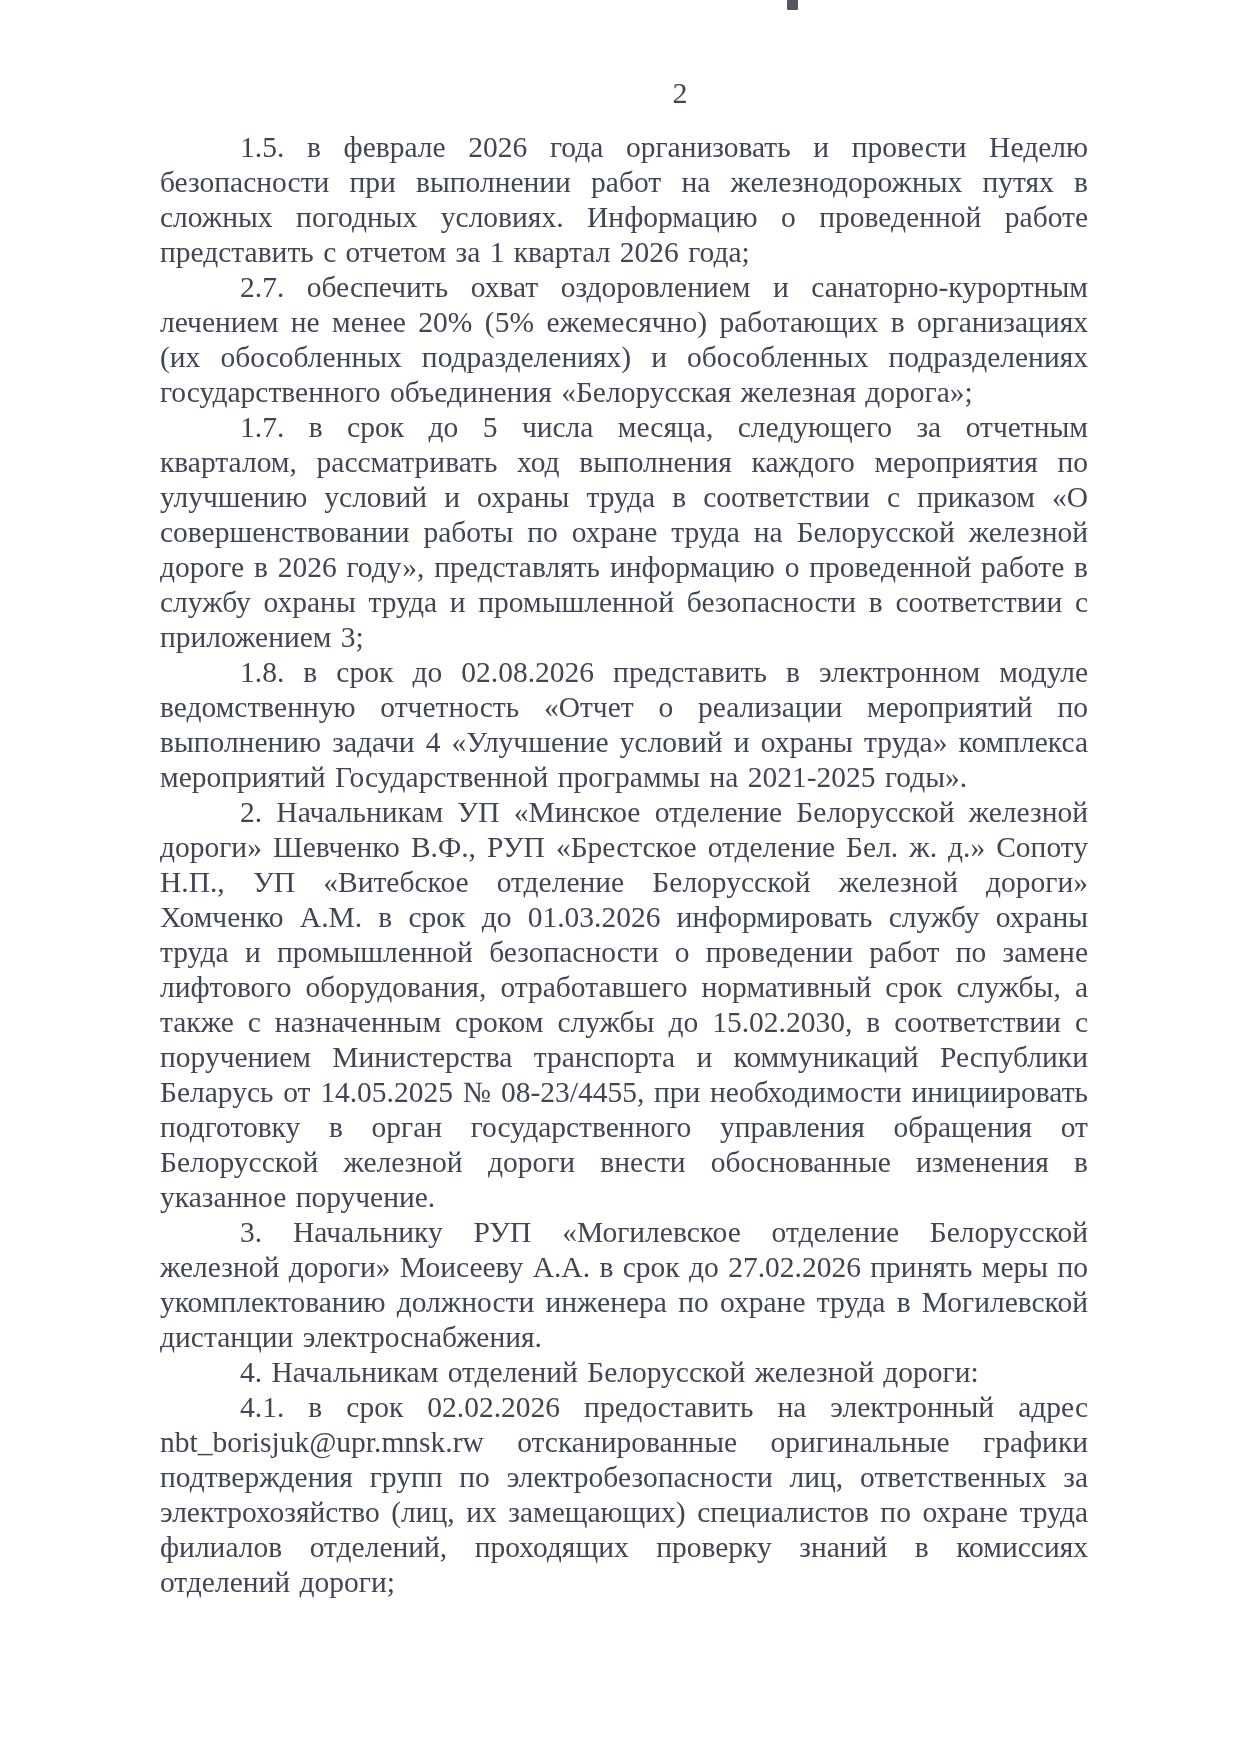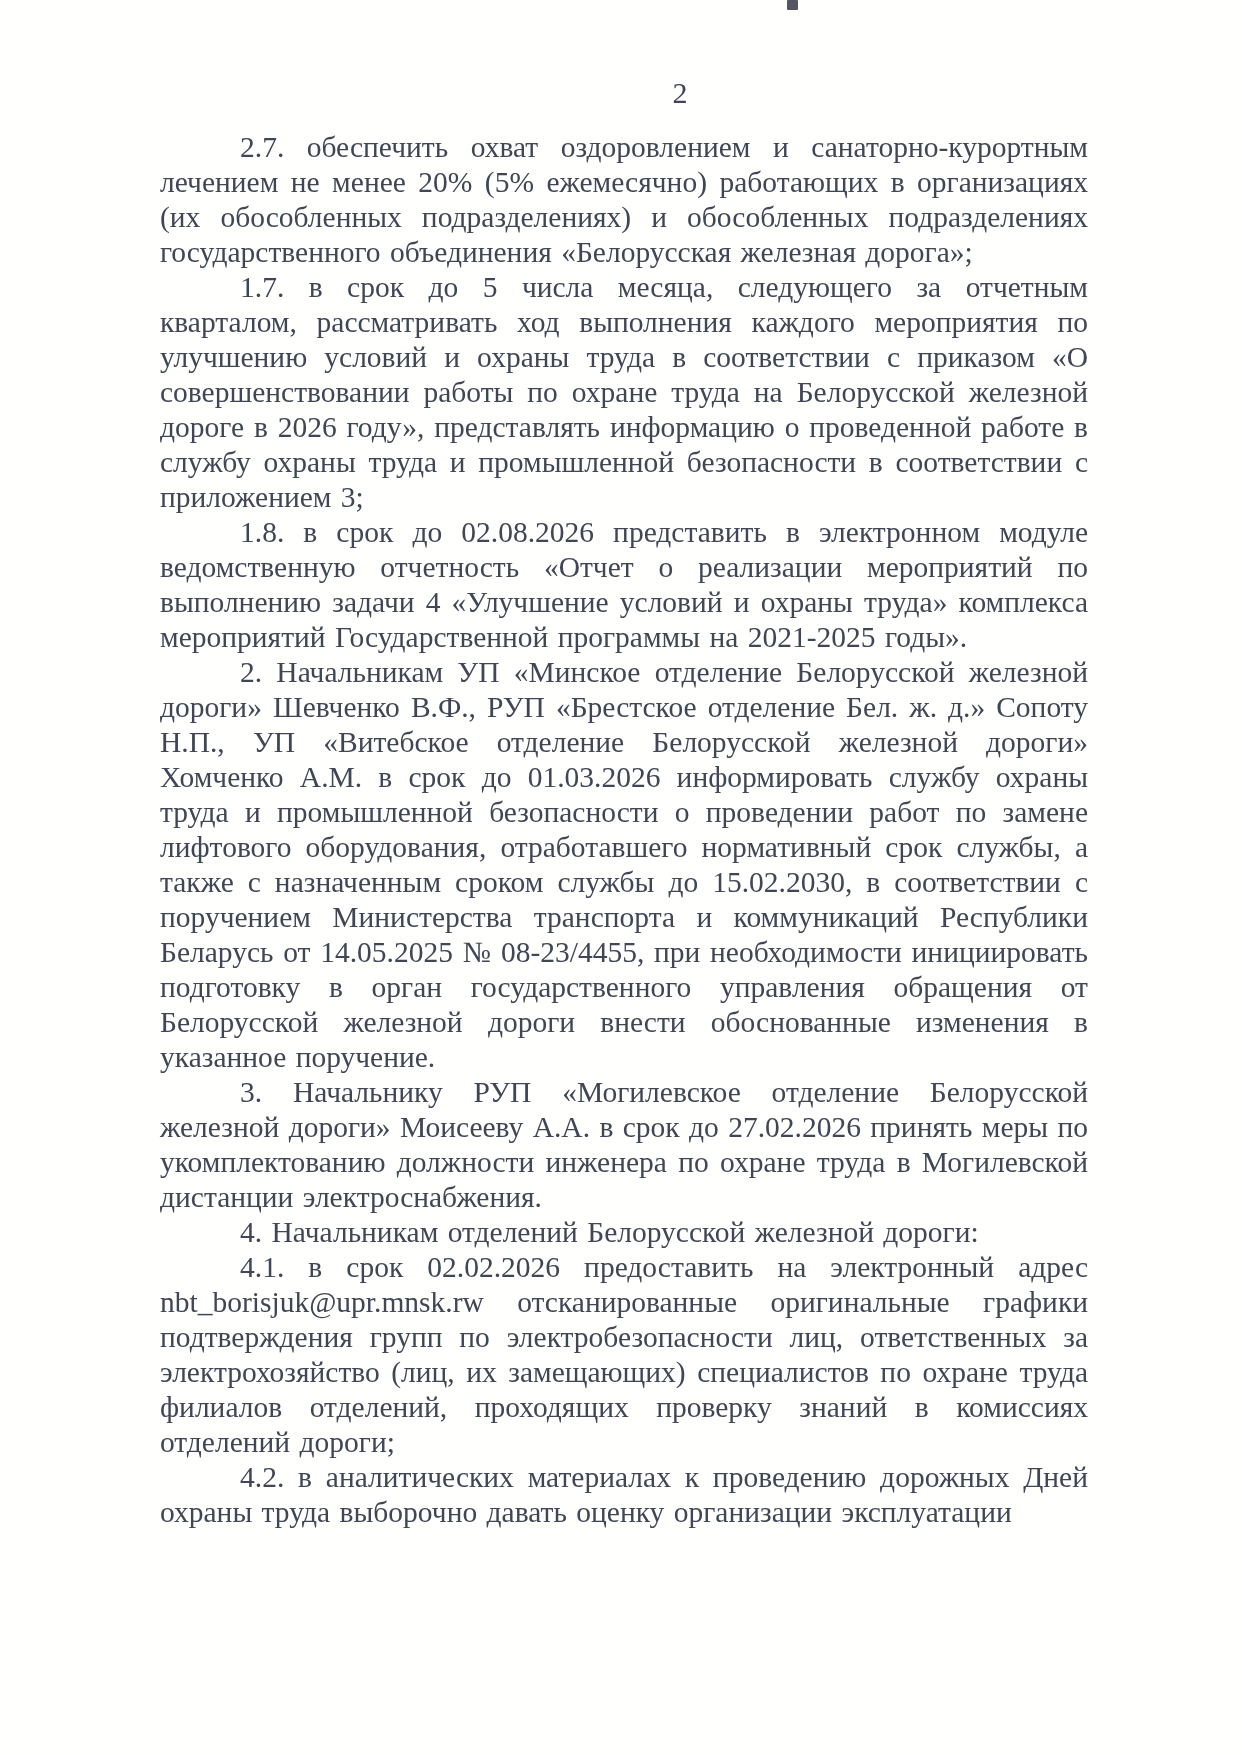--- a/index.html
+++ b/index.html
@@ -54,23 +54,23 @@
 </head>
 <body>
 
 <div class="page">
 
   <div class="scan-artifact"></div>
 
   <div class="page-number">2</div>
 
   <div class="content">
+    <p>1.5. в феврале 2026 года организовать и провести Неделю безопасности при выполнении работ на железнодорожных путях в сложных погодных условиях. Информацию о проведенной работе представить с отчетом за 1 квартал 2026 года;</p>
     <p>2.7. обеспечить охват оздоровлением и санаторно-курортным лечением не менее 20% (5% ежемесячно) работающих в организациях (их обособленных подразделениях) и обособленных подразделениях государственного объединения «Белорусская железная дорога»;</p>
     <p>1.7. в срок до 5 числа месяца, следующего за отчетным кварталом, рассматривать ход выполнения каждого мероприятия по улучшению условий и охраны труда в соответствии с приказом «О совершенствовании работы по охране труда на Белорусской железной дороге в 2026 году», представлять информацию о проведенной работе в службу охраны труда и промышленной безопасности в соответствии с приложением 3;</p>
     <p>1.8. в срок до 02.08.2026 представить в электронном модуле ведомственную отчетность «Отчет о реализации мероприятий по выполнению задачи 4 «Улучшение условий и охраны труда» комплекса мероприятий Государственной программы на 2021-2025 годы».</p>
     <p>2. Начальникам УП «Минское отделение Белорусской железной дороги» Шевченко В.Ф., РУП «Брестское отделение Бел. ж. д.» Сопоту Н.П., УП «Витебское отделение Белорусской железной дороги» Хомченко А.М. в срок до 01.03.2026 информировать службу охраны труда и промышленной безопасности о проведении работ по замене лифтового оборудования, отработавшего нормативный срок службы, а также с назначенным сроком службы до 15.02.2030, в соответствии с поручением Министерства транспорта и коммуникаций Республики Беларусь от 14.05.2025 № 08-23/4455, при необходимости инициировать подготовку в орган государственного управления обращения от Белорусской железной дороги внести обоснованные изменения в указанное поручение.</p>
     <p>3. Начальнику РУП «Могилевское отделение Белорусской железной дороги» Моисееву А.А. в срок до 27.02.2026 принять меры по укомплектованию должности инженера по охране труда в Могилевской дистанции электроснабжения.</p>
     <p>4. Начальникам отделений Белорусской железной дороги:</p>
     <p>4.1. в срок 02.02.2026 предоставить на электронный адрес nbt_borisjuk@upr.mnsk.rw отсканированные оригинальные графики подтверждения групп по электробезопасности лиц, ответственных за электрохозяйство (лиц, их замещающих) специалистов по охране труда филиалов отделений, проходящих проверку знаний в комиссиях отделений дороги;</p>
-    <p>4.2. в аналитических материалах к проведению дорожных Дней охраны труда выборочно давать оценку организации эксплуатации</p>
   </div>
 
 </div>
 
 </body></html>

